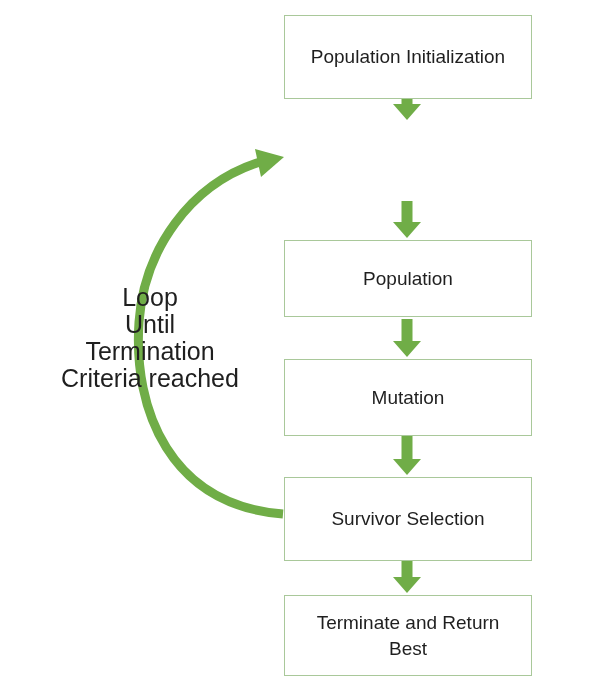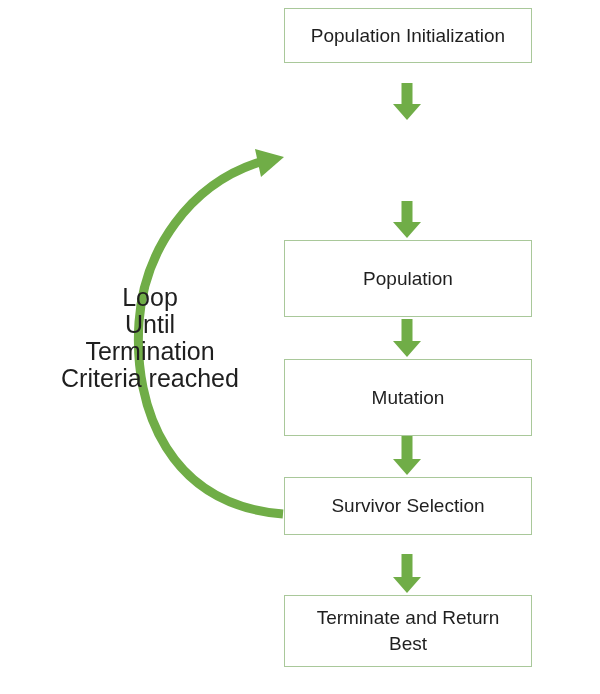--- a/index.html
+++ b/index.html
@@ -72,38 +72,38 @@
     <path class="loop-path" d="M 283 514 C 170 505 133 410 139 322 C 144 250 190 184 260 162"></path>
     <polygon class="green-fill" points="284,157 255,149 261,177"></polygon>
 
     <polygon class="green-fill" points="401.5,83 412.5,83 412.5,104 421,104 407,120 393,104 401.5,104"></polygon>
     <polygon class="green-fill" points="401.5,201 412.5,201 412.5,222 421,222 407,238 393,222 401.5,222"></polygon>
     <polygon class="green-fill" points="401.5,319 412.5,319 412.5,341 421,341 407,357 393,341 401.5,341"></polygon>
     <polygon class="green-fill" points="401.5,436 412.5,436 412.5,459 421,459 407,475 393,459 401.5,459"></polygon>
     <polygon class="green-fill" points="401.5,554 412.5,554 412.5,577 421,577 407,593 393,577 401.5,577"></polygon>
   </svg>
 
-  <div class="box" style="top:8px;height:55px">
+  <div class="box" style="top:15px;height:84px">
     <span>Population Initialization</span>
   </div>
 
 
   <div class="box" style="top:240px;height:77px">
     <span>Population</span>
   </div>
 
   <div class="box" style="top:359px;height:77px">
     <span>Mutation</span>
   </div>
 
-  <div class="box" style="top:477px;height:58px">
+  <div class="box" style="top:477px;height:84px">
     <span>Survivor Selection</span>
   </div>
 
-  <div class="box" style="top:595px;height:72px">
+  <div class="box" style="top:595px;height:81px">
     <span>Terminate and Return Best</span>
   </div>
 
   <div class="loop-text">Loop
 Until
 Termination
 Criteria reached</div>
 
 </div>
 

